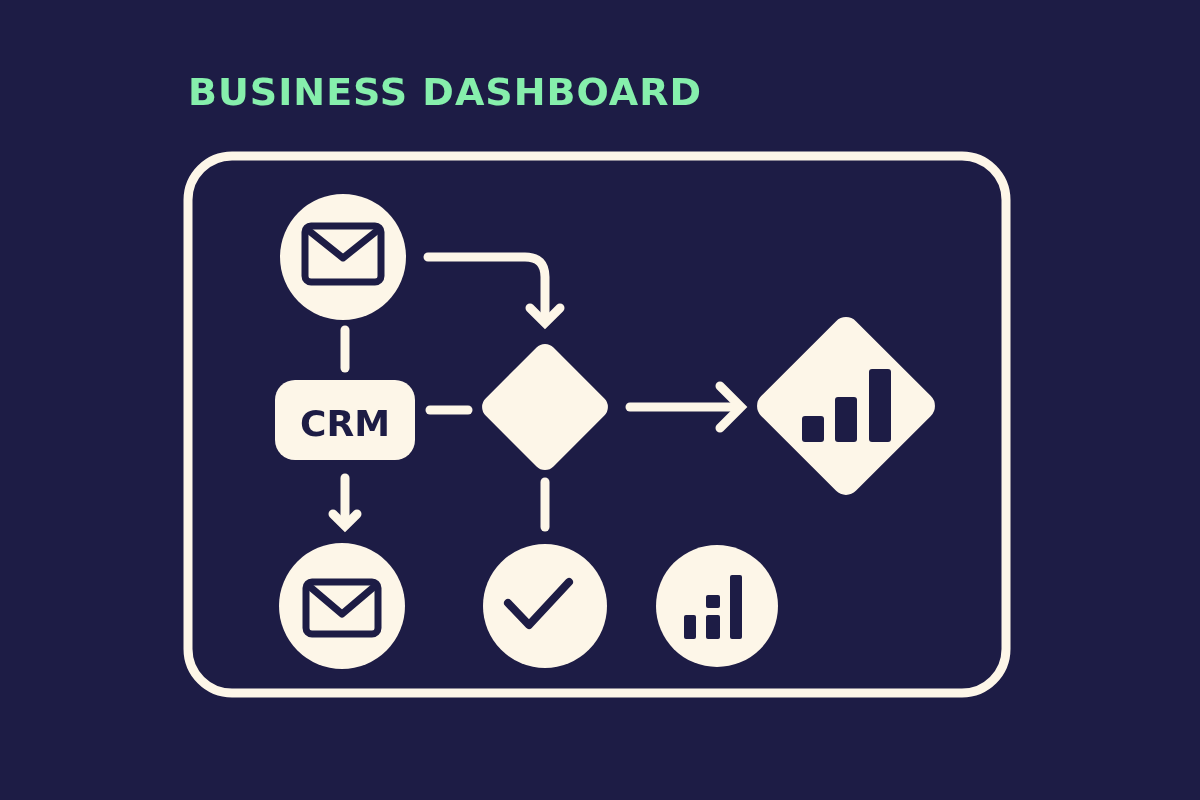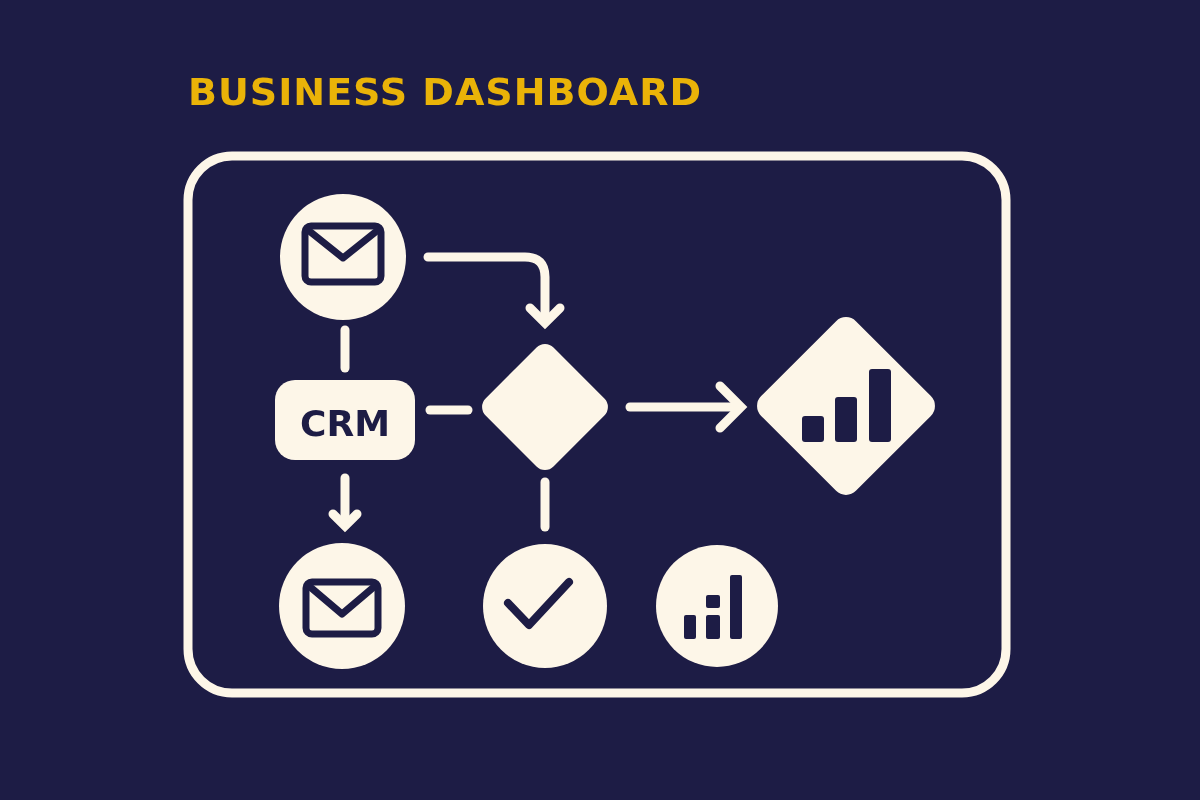--- a/index.html
+++ b/index.html
@@ -4,21 +4,21 @@
 <style>
   html, body { margin: 0; padding: 0; }
   body {
     width: 1200px; height: 800px; overflow: hidden;
     background: #1d1c45;
     position: relative;
     font-family: "DejaVu Sans", sans-serif;
   }
   .title {
     position: absolute; left: 188px; top: 70px;
-    font-size: 38px; font-weight: bold; color: #eab308;
+    font-size: 38px; font-weight: bold; color: #86efac;
     letter-spacing: 1px; margin: 0;
   }
   svg.diagram { position: absolute; left: 0; top: 0; }
   .crm-text { font-family: "DejaVu Sans", sans-serif; font-weight: bold; }
 </style>
 </head>
 <body>
 
 <h1 class="title">BUSINESS DASHBOARD</h1>
 

